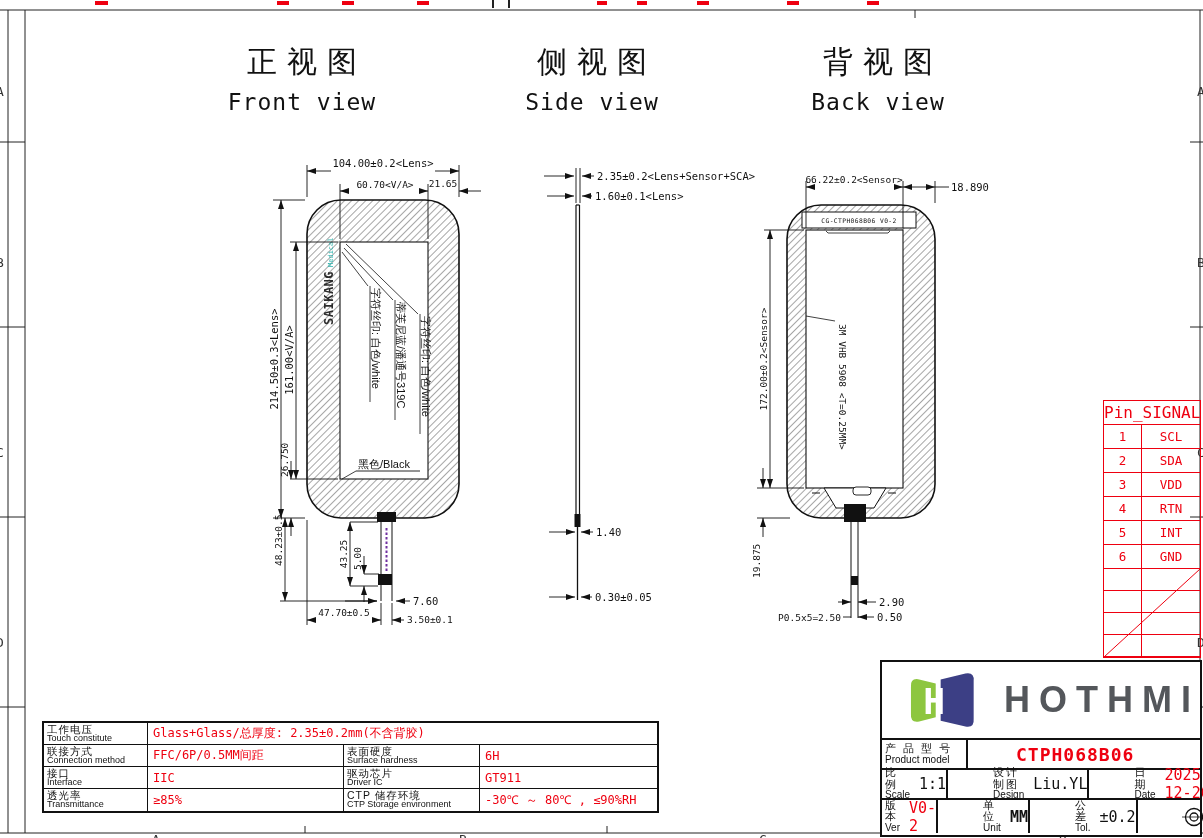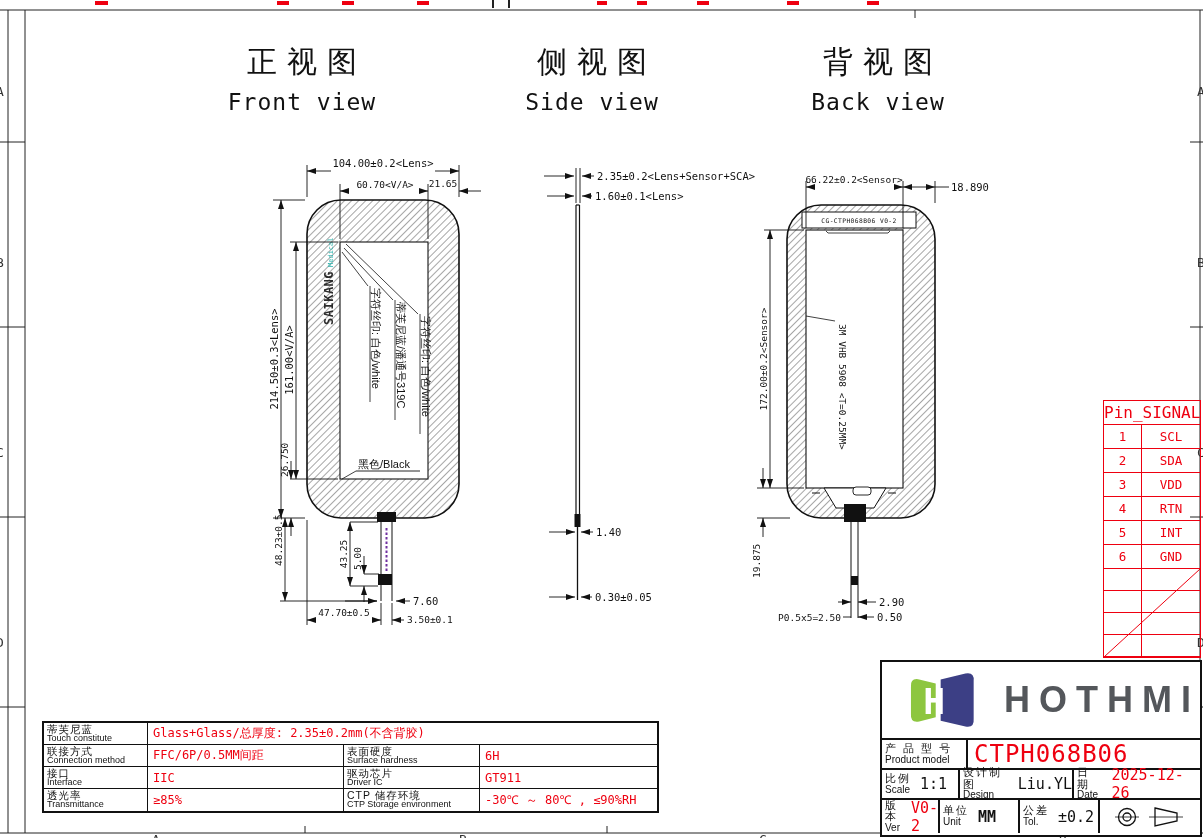--- a/index.html
+++ b/index.html
@@ -24,30 +24,30 @@
   .pin-empty{position:relative;height:88px;}
   .pin-er{height:21px;border-bottom:1px solid #ee0010;}
   .pin-er:last-child{border-bottom:none;}
   .pin-c1f{position:absolute;left:37px;top:0;bottom:0;border-left:1px solid #ee0010;}
   .pin-diag{position:absolute;inset:0;width:100%;height:100%;}
   
   .tb{position:absolute;left:880px;top:660px;width:322px;height:177px;border:2px solid #111;
       box-sizing:border-box;background:#fff;}
   .tb-logo{height:78px;border-bottom:2px solid #111;display:flex;align-items:center;padding-left:12px;box-sizing:border-box;}
   .brand{font-size:36px;font-weight:bold;letter-spacing:9px;color:#54575b;margin-left:20px;}
-  .tb-row{display:flex;border-bottom:2px solid #111;box-sizing:border-box;}
+  .tb-row{display:flex;border-bottom:2px solid #111;box-sizing:border-box;gap:42px;}
   .tb-row:last-child{border-bottom:none;}
   .tb-cell{display:flex;border-right:2px solid #111;box-sizing:border-box;align-items:center;}
   .tb-cell:last-child{border-right:none;}
   .lab{padding:1px 3px;line-height:1.05;}
   .lab .cn{font-size:11px;letter-spacing:2px;}
   .lab .en{font-size:10px;}
   .tbv{font-family:"DejaVu Sans Mono",monospace;font-size:15px;margin-left:6px;}
   .red{color:#ee0010;}
-  .model{font-size:24px;font-weight:normal;letter-spacing:1px;}
+  .model{font-size:18px;font-weight:bold;letter-spacing:1px;}
   
   .spec{position:absolute;left:42px;top:721px;width:617px;border:2px solid #111;box-sizing:border-box;background:#fff;}
   .spec-row{display:flex;height:22px;border-bottom:1.5px solid #111;box-sizing:border-box;}
   .spec-row:last-child{border-bottom:none;}
   .sl{width:104px;border-right:1.5px solid #111;padding:0 3px;line-height:1;box-sizing:border-box;}
   .sl .cn{font-size:10.5px;letter-spacing:1px;padding-top:1px;}
   .sl .en{font-size:9px;transform:translateY(-1px);}
   .sv{color:#ee0010;font-size:12px;display:flex;align-items:center;padding:0 5px;box-sizing:border-box;
       font-family:"DejaVu Sans Mono",sans-serif;white-space:nowrap;overflow:hidden;}
   .sv1{width:196px;border-right:1.5px solid #111;}
@@ -401,21 +401,21 @@
         <path d="M42,4 L64,9 L64,17 L42,22 Z" fill="none" stroke="#111" stroke-width="1.3"></path>
         <line x1="36" y1="13" x2="70" y2="13" stroke="#111" stroke-width="0.8"></line>
       </svg>
     </div>
   </div>
 </div>
 
 <div class="spec">
   <div class="spec-row">
     <div class="sl">
-      <div class="cn">蒂芙尼蓝</div>
+      <div class="cn">工作电压</div>
       <div class="en">Touch constitute</div>
     </div>
     <div class="sv svf">Glass+Glass/总厚度: 2.35±0.2mm(不含背胶)</div>
   </div>
   <div class="spec-row">
     <div class="sl">
       <div class="cn">联接方式</div>
       <div class="en">Connection method</div>
     </div>
     <div class="sv sv1">FFC/6P/0.5MM间距</div>

